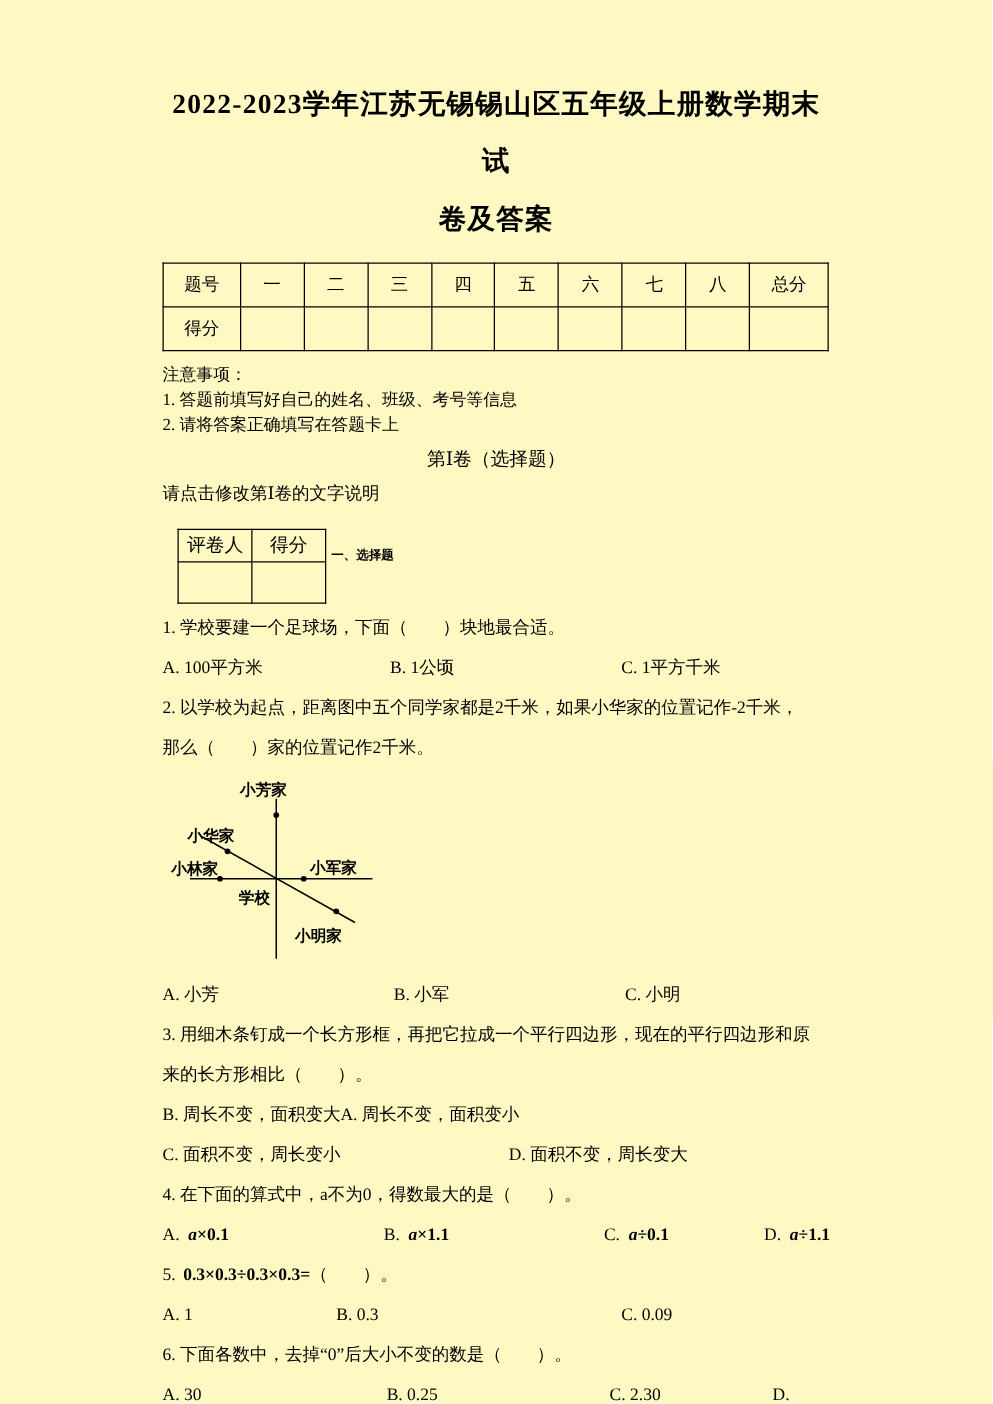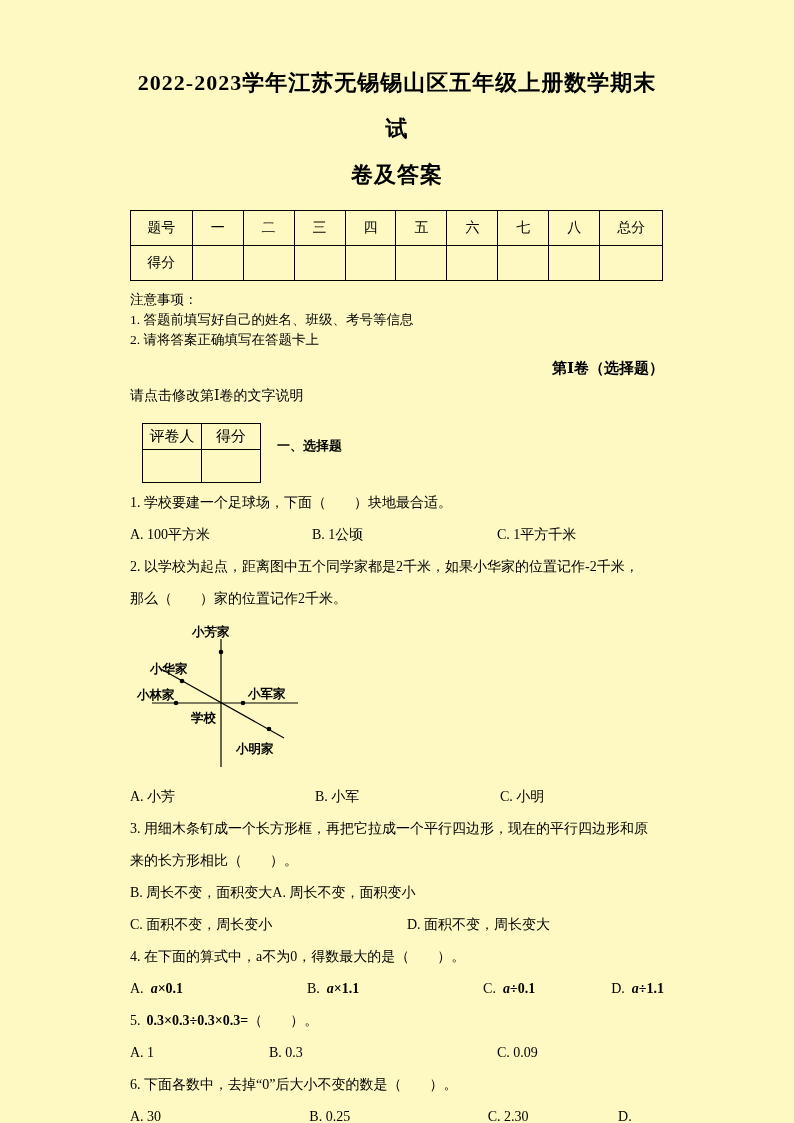--- a/index.html
+++ b/index.html
@@ -8,27 +8,27 @@
   .content{position:absolute;left:130px;top:0;width:534px;}
   .title{margin:60px 0 0 0;text-align:center;font-size:22px;font-weight:bold;line-height:46px;letter-spacing:1px;}
   .title span{display:block;}
   table{border-collapse:collapse;}
   .score-table{width:533px;margin-top:12px;}
   .score-table td{border:1.2px solid #000;height:34px;text-align:center;font-size:14px;padding:0;}
   .score-table td.c0{width:62px;}
   .score-table td.cn{width:51px;}
   .score-table td.cl{width:63px;}
   .notes{margin-top:9px;font-size:13.5px;line-height:20px;}
-  .vol-title{margin-top:6px;text-align:right;font-size:15px;font-weight:bold;line-height:24px;}
+  .vol-title{margin-top:6px;text-align:center;font-size:15px;font-weight:normal;line-height:24px;}
   .hint{margin-top:5px;font-size:14px;line-height:22px;}
   .grader-row{display:flex;margin-top:16px;margin-left:12px;height:60px;align-items:flex-start;}
   .grader-table td{border:1.2px solid #000;width:58px;text-align:center;font-size:15px;padding:0;}
   .grader-table tr.gt-head td{height:25px;}
   .grader-table tr.gt-body td{height:32px;}
-  .part-title{margin-left:16px;margin-top:14px;font-size:13px;font-weight:bold;}
+  .part-title{margin-left:4px;margin-top:14px;font-size:10px;font-weight:bold;}
   .qline{margin:0;font-size:14px;line-height:32px;}
   .first-q{margin-top:4px;}
   .opts{display:flex;}
   .opt{display:inline-block;}
   .w139{width:139px;}.w138{width:138px;margin-left:48px;}.w182{width:182px;}.w185{width:185px;}.w277{width:277px;}.w228{width:228px;}
   .math{font-weight:bold;}
   .mvar{font-weight:bold;font-style:italic;}
   .opt-label{margin-right:7px;}
   .pfx{margin-right:6px;}
   .diagram{height:158px;padding:8px 0 0 6px;}

